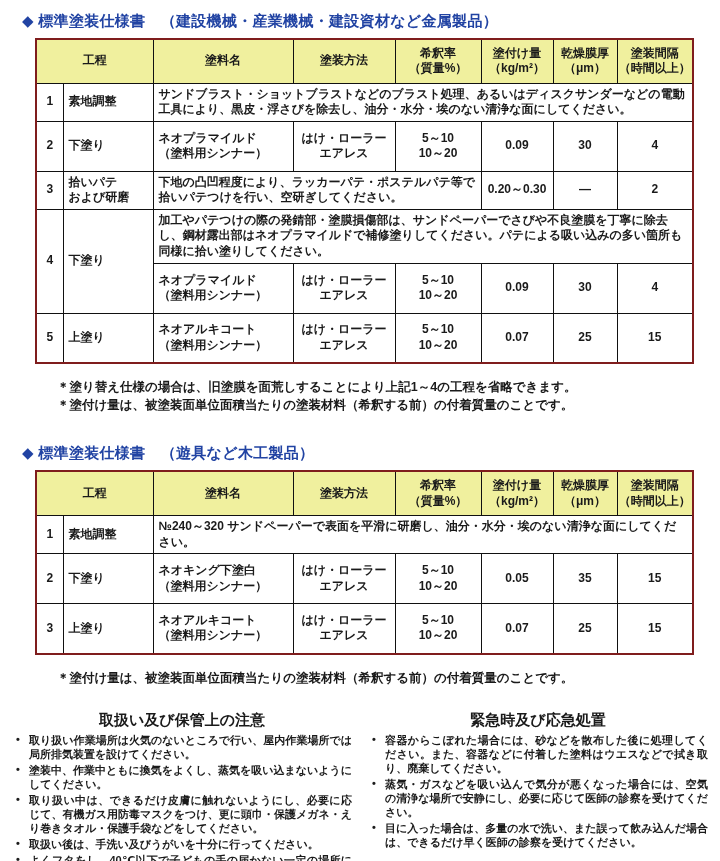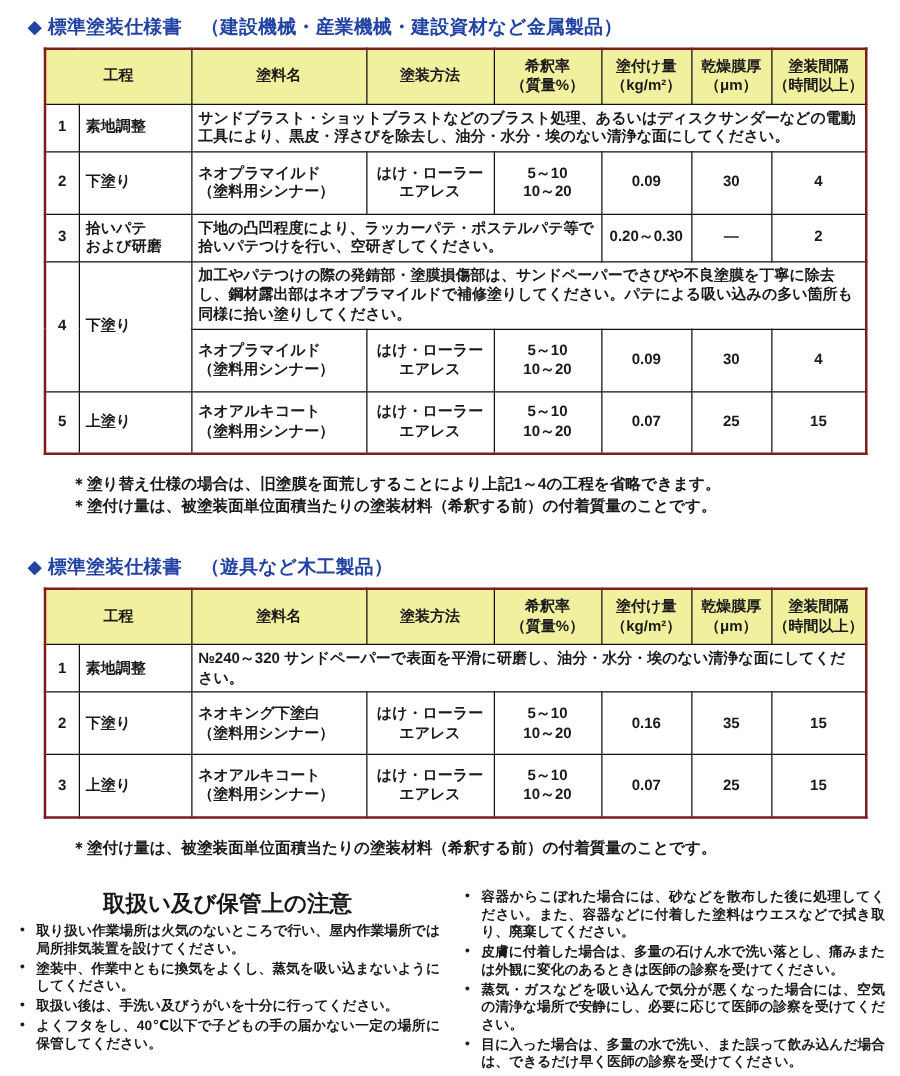--- a/index.html
+++ b/index.html
@@ -46,21 +46,21 @@
   .c-desc { text-align:left; line-height:1.5; padding:4px 7px; }
 
   ul.notes { list-style:none; margin:14px 0 0 45px; }
   .notes li { font-size:12.5px; font-weight:bold; line-height:1.45; }
 
   .section-gap { height:26px; }
 
   .cautions { display:flex; gap:16px; margin:24px 0 0 0; }
   .cautions .col { width:50%; }
   .caution-title {
-    text-align:center; font-size:18px; font-weight:bold; margin-bottom:3px;
+    text-align:center; font-size:15px; font-weight:bold; margin-bottom:3px;
   }
   ul.bullets { list-style:none; }
   .bullets li {
     position:relative; padding-left:17px;
     font-size:11px; font-weight:bold; line-height:1.28;
     margin-bottom:2px; text-align:justify;
   }
   .bullets li::before {
     content:"•"; position:absolute; left:4px; top:-1px; font-size:11px;
   }
@@ -201,21 +201,21 @@
       </tr>
       <tr>
         <td class="c-no">2</td>
         <td class="c-proc">下塗り</td>
         <td class="c-paint">ネオキング下塗白
 （塗料用シンナー）</td>
         <td class="c-method">はけ・ローラー
 エアレス</td>
         <td class="c-dil">5～10
 10～20</td>
-        <td class="c-num">0.16</td>
+        <td class="c-num">0.05</td>
         <td class="c-num">35</td>
         <td class="c-num">15</td>
       </tr>
       <tr>
         <td class="c-no">3</td>
         <td class="c-proc">上塗り</td>
         <td class="c-paint">ネオアルキコート
 （塗料用シンナー）</td>
         <td class="c-method">はけ・ローラー
 エアレス</td>
@@ -231,28 +231,29 @@
   <ul class="notes">
       <li>＊塗付け量は、被塗装面単位面積当たりの塗装材料（希釈する前）の付着質量のことです。</li>
     </ul>
 
   <div class="cautions">
     <div class="col">
       <div class="caution-title">取扱い及び保管上の注意</div>
       <ul class="bullets">
           <li>取り扱い作業場所は火気のないところで行い、屋内作業場所では局所排気装置を設けてください。</li>
           <li>塗装中、作業中ともに換気をよくし、蒸気を吸い込まないようにしてください。</li>
+          <li>取り扱い中は、できるだけ皮膚に触れないようにし、必要に応じて、有機ガス用防毒マスクをつけ、更に頭巾・保護メガネ・えり巻きタオル・保護手袋などをしてください。</li>
           <li>取扱い後は、手洗い及びうがいを十分に行ってください。</li>
           <li>よくフタをし、40℃以下で子どもの手の届かない一定の場所に保管してください。</li>
         </ul>
     </div>
     <div class="col">
+      <div class="caution-title">緊急時及び応急処置</div>
       <ul class="bullets">
           <li>容器からこぼれた場合には、砂などを散布した後に処理してください。また、容器などに付着した塗料はウエスなどで拭き取り、廃棄してください。</li>
-          <li>皮膚に付着した場合は、多量の石けん水で洗い落とし、痛みまたは外観に変化のあるときは医師の診察を受けてください。</li>
           <li>蒸気・ガスなどを吸い込んで気分が悪くなった場合には、空気の清浄な場所で安静にし、必要に応じて医師の診察を受けてください。</li>
           <li>目に入った場合は、多量の水で洗い、また誤って飲み込んだ場合は、できるだけ早く医師の診察を受けてください。</li>
         </ul>
 
     </div>
   </div>
 
 </div>
 
 </body></html>

